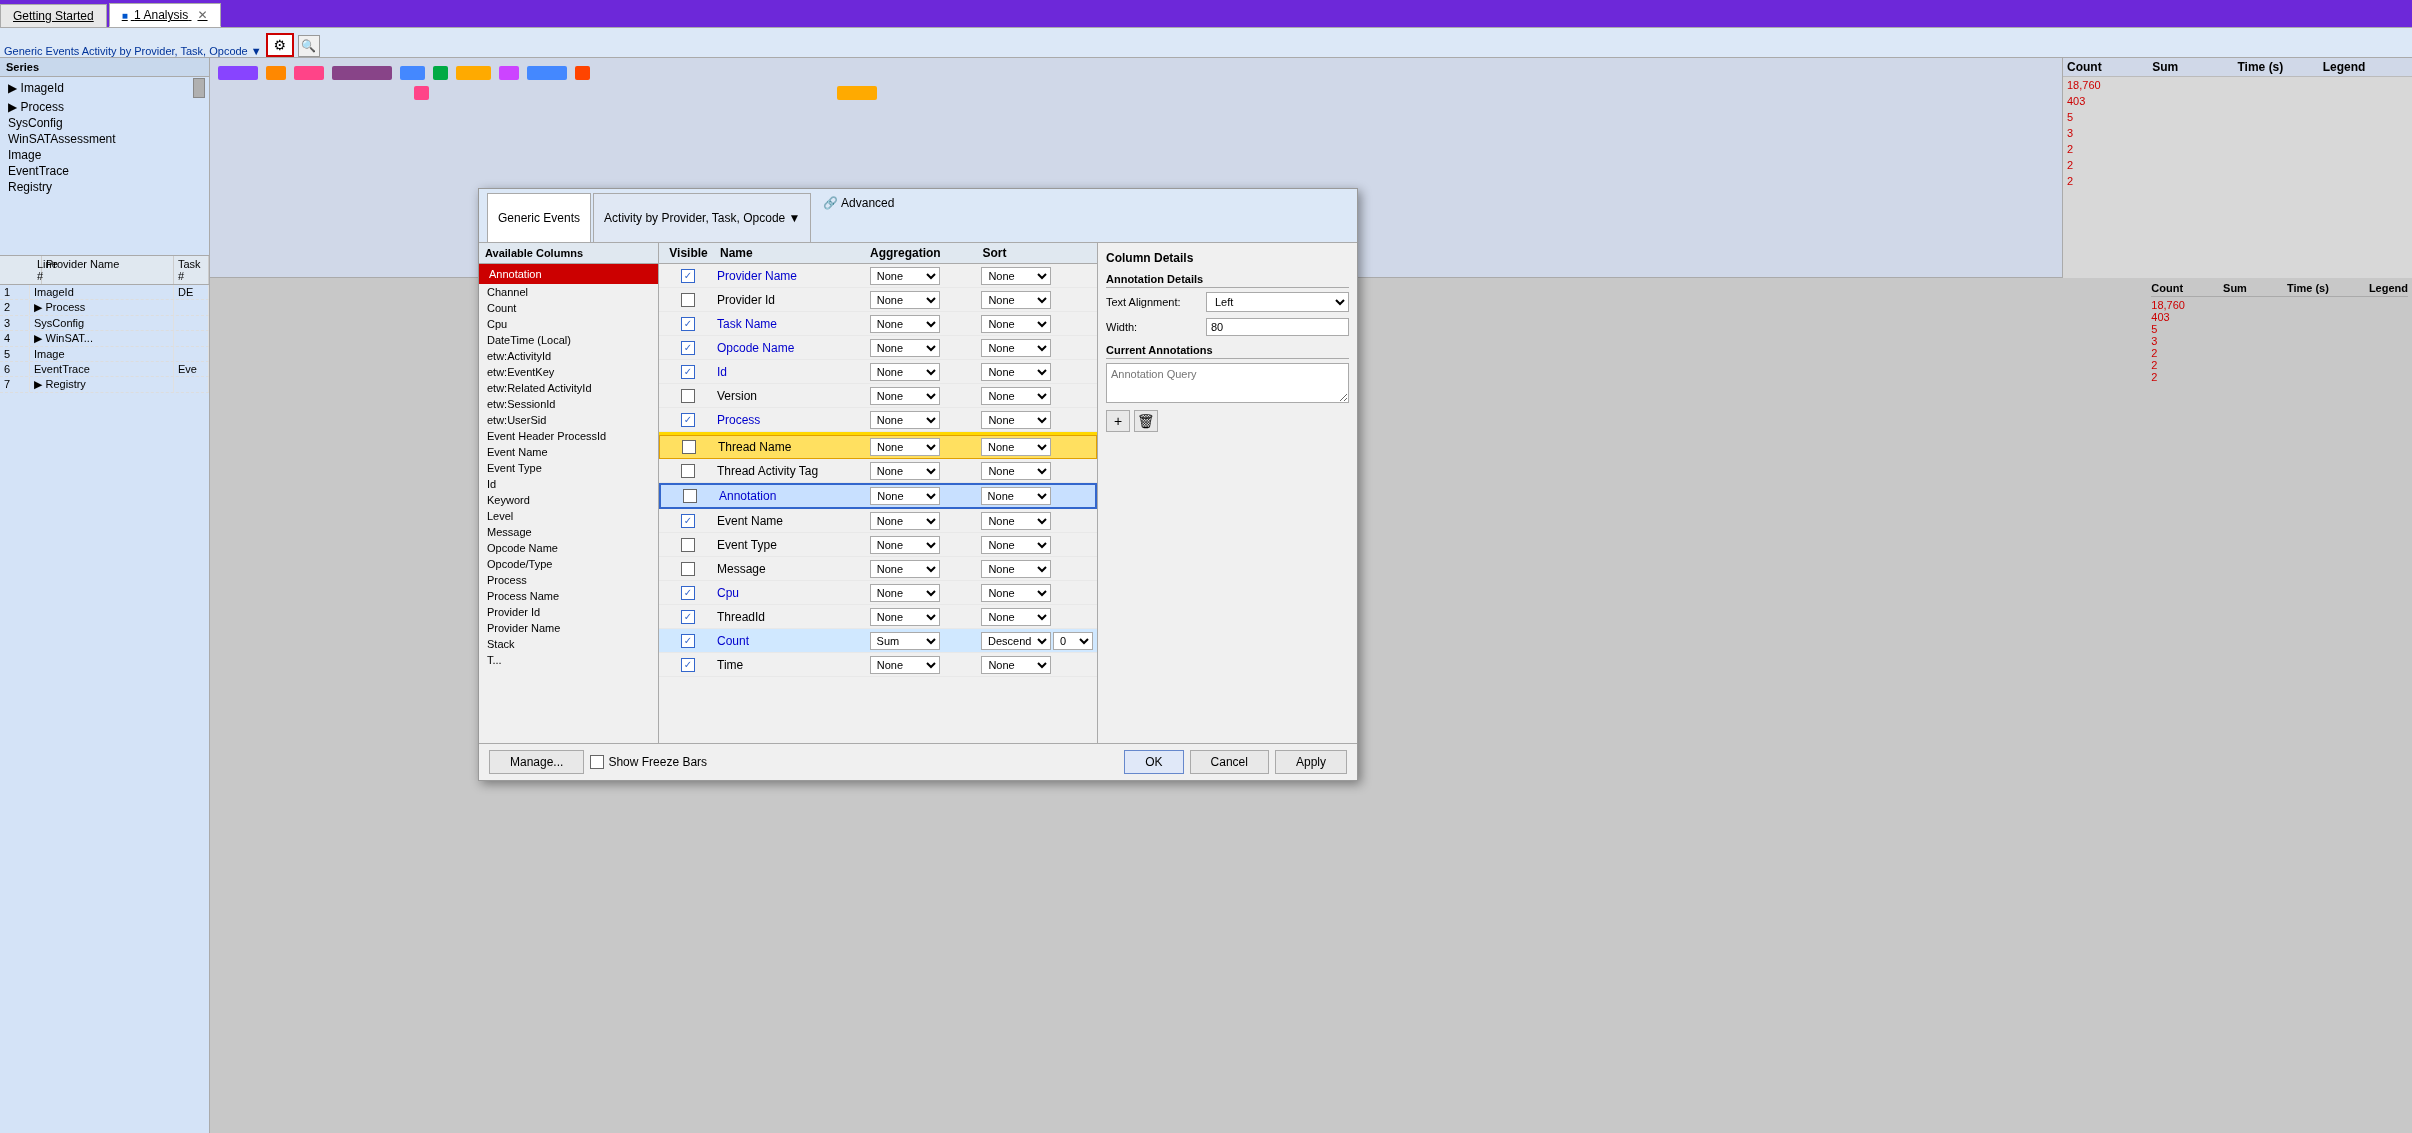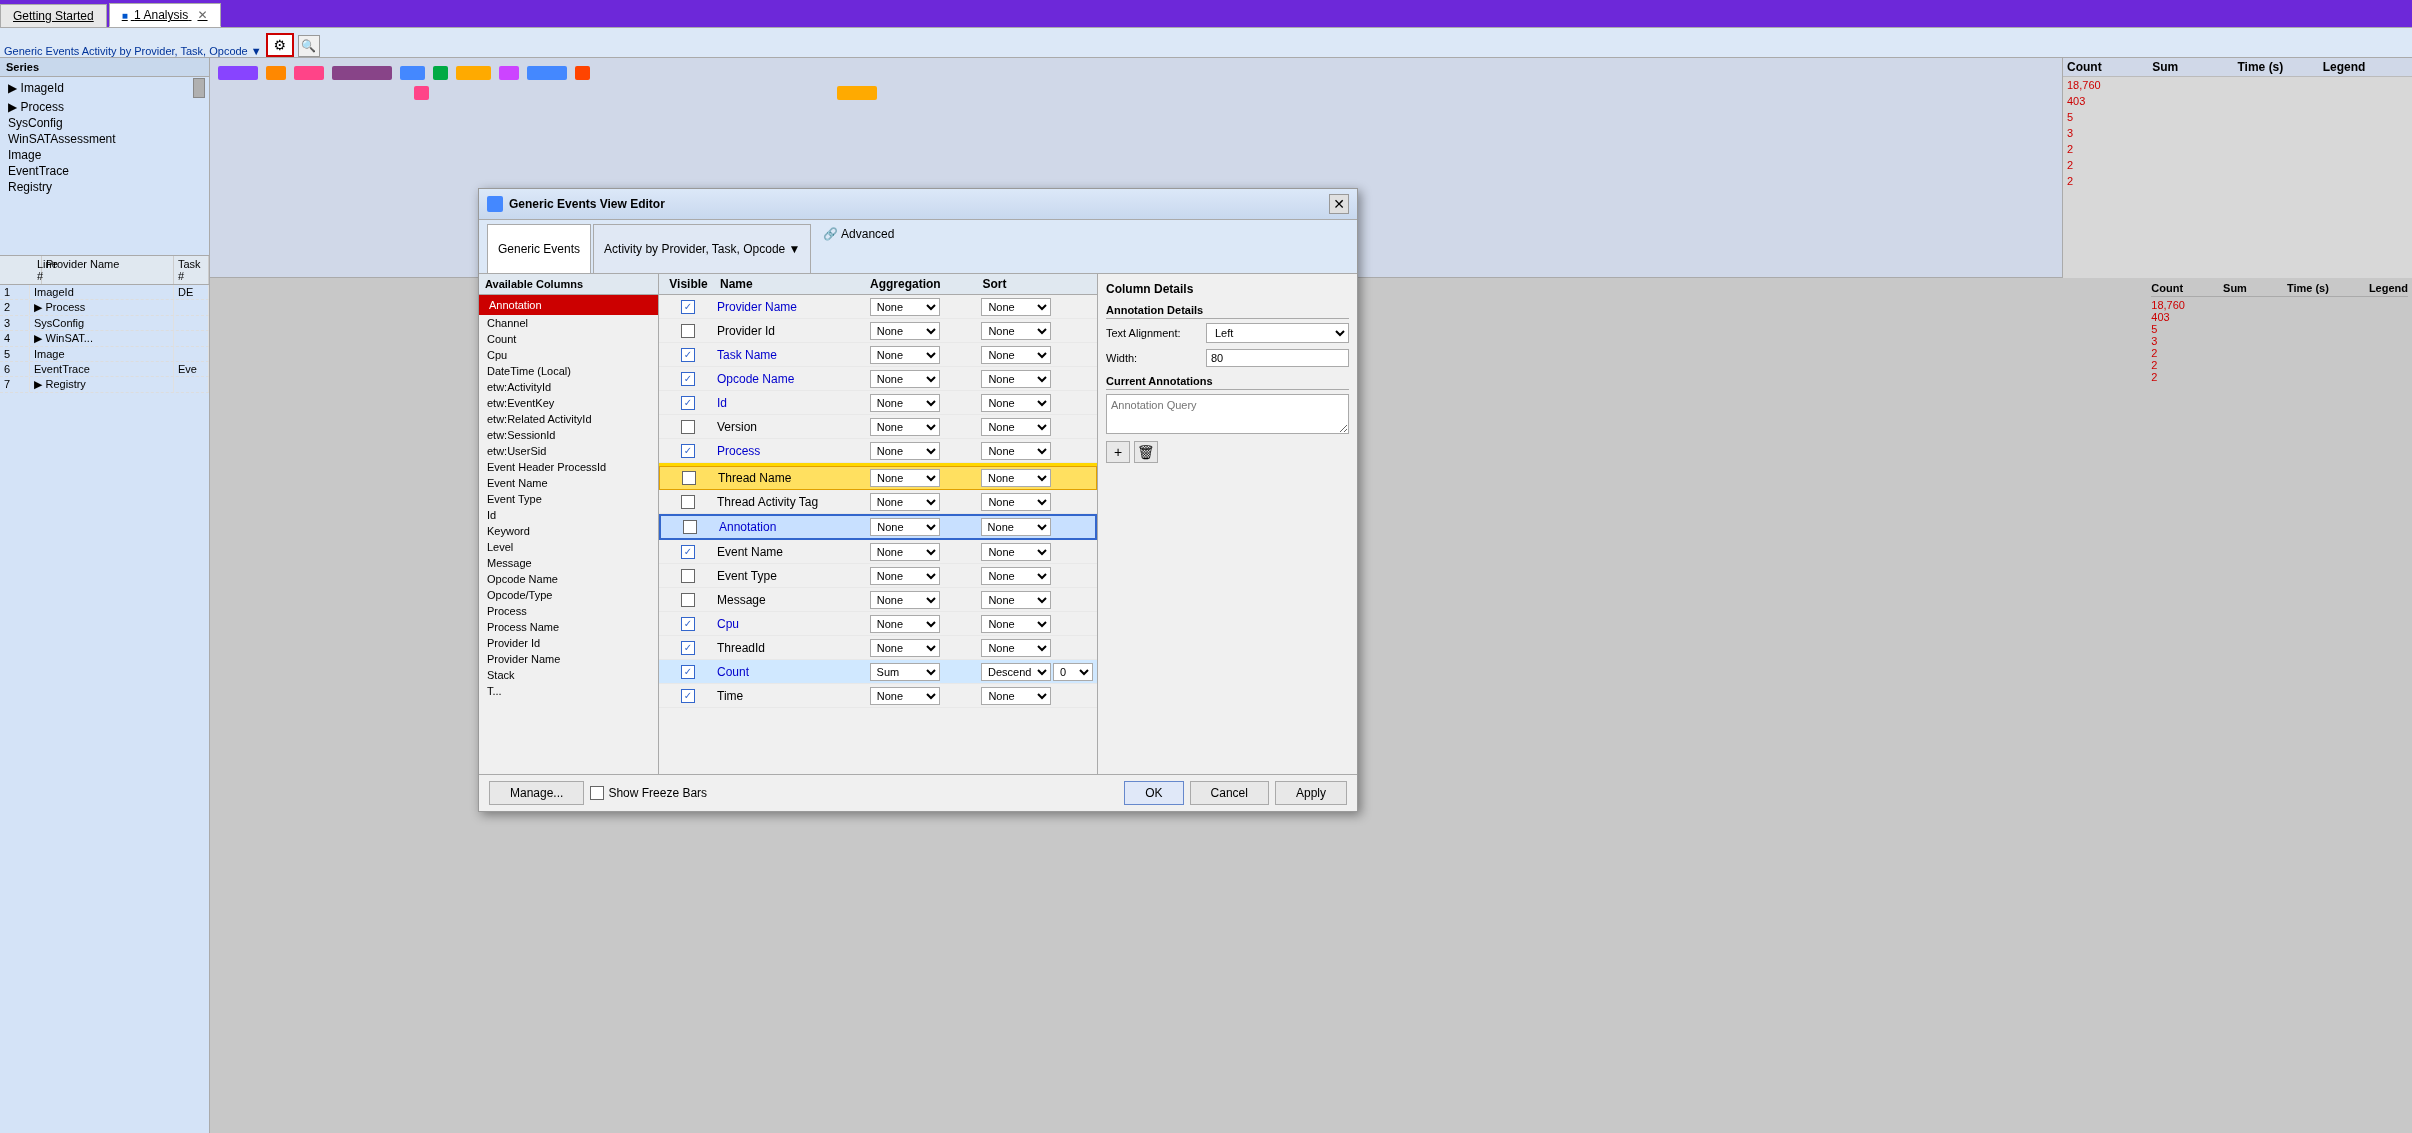--- a/index.html
+++ b/index.html
@@ -245,27 +245,20 @@
       <div style="padding:2px 4px; font-size:11px; color:#cc0000;">403</div>
       <div style="padding:2px 4px; font-size:11px; color:#cc0000;">5</div>
       <div style="padding:2px 4px; font-size:11px; color:#cc0000;">3</div>
       <div style="padding:2px 4px; font-size:11px; color:#cc0000;">2</div>
       <div style="padding:2px 4px; font-size:11px; color:#cc0000;">2</div>
       <div style="padding:2px 4px; font-size:11px; color:#cc0000;">2</div>
     </div>
 
     <div class="modal">
 
-      <div class="modal-title-bar">
-        <div class="modal-title">
-          <div class="modal-icon" style="width:16px;height:16px;background:#4488ff;display:inline-block;border-radius:2px;"></div>
-          <span>Generic Events View Editor</span>
-        </div>
-        <div class="modal-close">✕</div>
-      </div>
 
       <div class="modal-tabs">
         <div class="modal-tab active">
           <span>Generic Events</span>
         </div>
         <div class="modal-tab">
           <span>Activity by Provider, Task, Opcode ▼</span>
         </div>
         <div class="modal-tab-advanced" style="padding:3px 10px;font-size:11px;">
           <span>🔗 Advanced</span>

